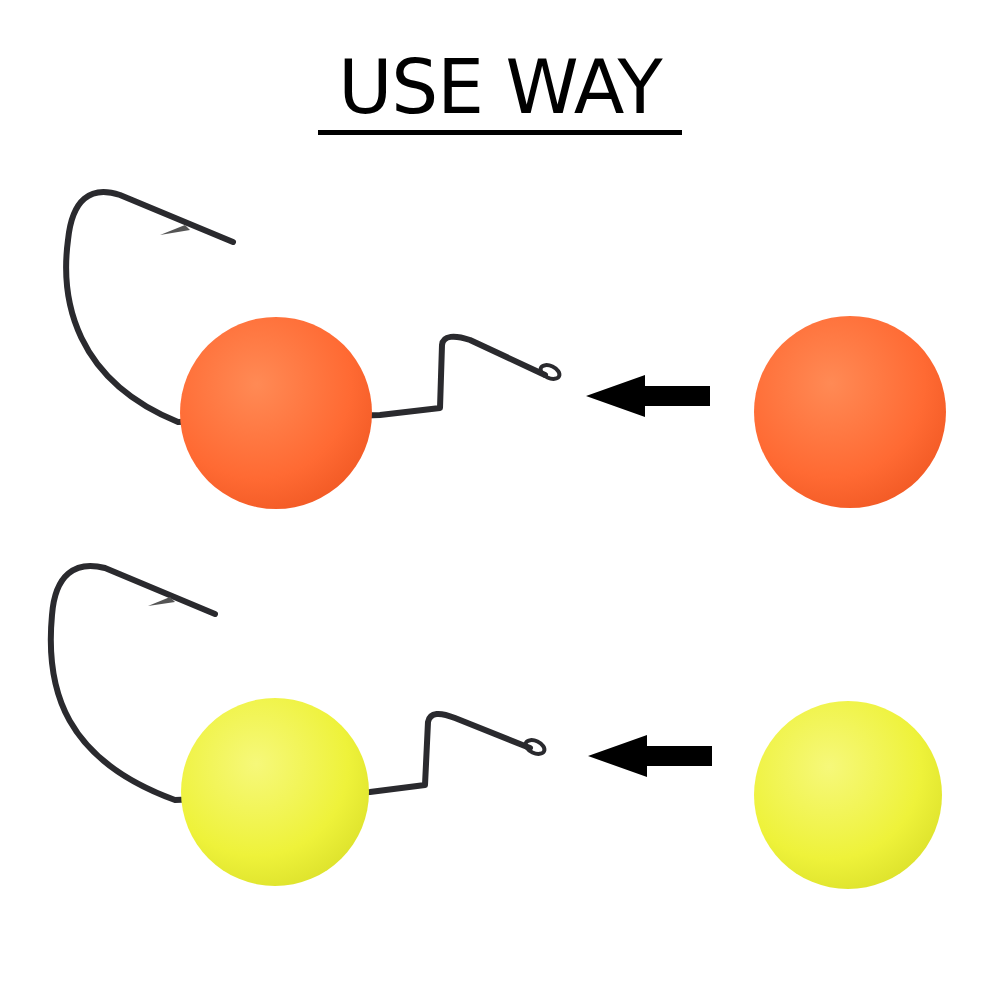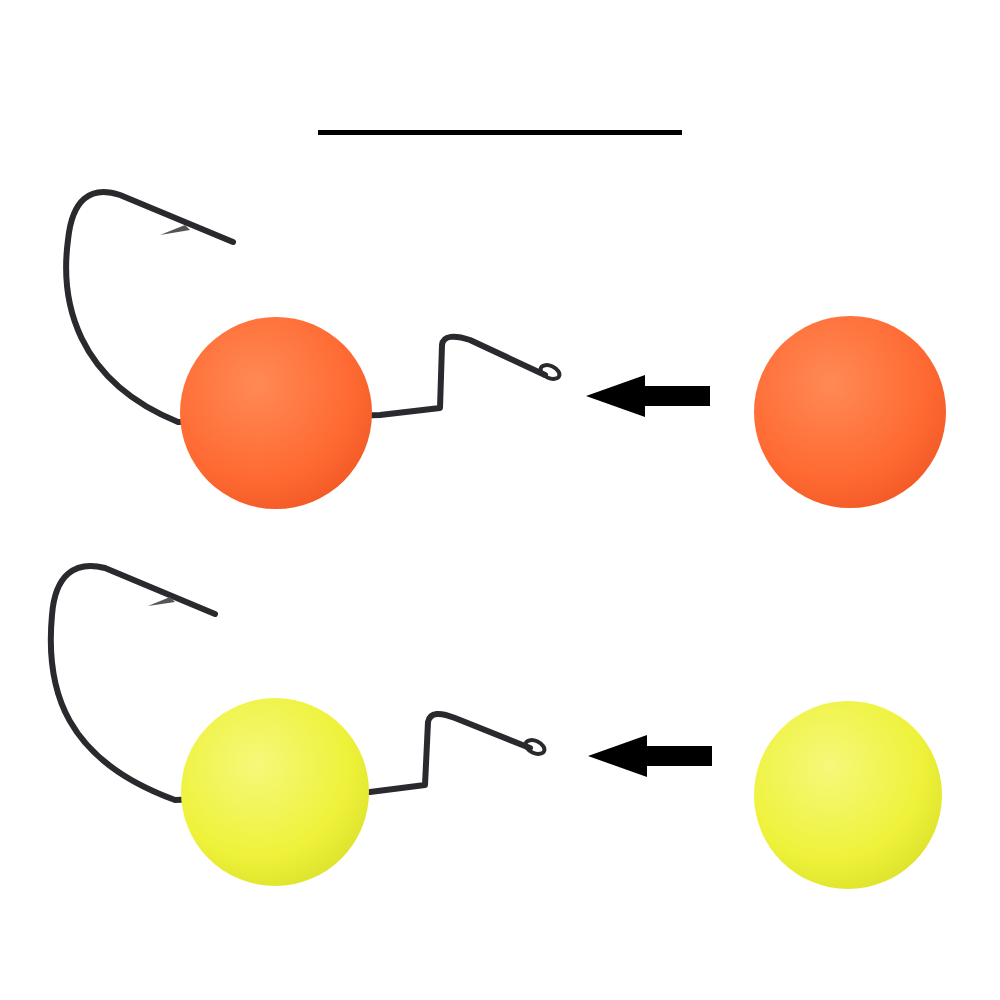--- a/index.html
+++ b/index.html
@@ -9,20 +9,21 @@
     font-family: "DejaVu Sans", sans-serif; font-size: 74px; line-height: 90px;
     color: #000; letter-spacing: -1px;
   }
   .title-underline { position: absolute; left: 318px; top: 130px; width: 364px; height: 5px; background: #000; }
   svg.art { position: absolute; left: 0; top: 0; }
 </style>
 </head>
 <body>
 
 <div class="canvas">
+  <div class="title">USE WAY</div>
   <div class="title-underline"></div>
 
   <svg class="art" width="1000" height="1000" viewBox="0 0 1000 1000">
     <defs>
       <radialGradient id="og" cx="40%" cy="35%" r="70%">
         <stop offset="0%" stop-color="#ff8a55"></stop>
         <stop offset="70%" stop-color="#ff6a33"></stop>
         <stop offset="100%" stop-color="#f25a25"></stop>
       </radialGradient>
       <radialGradient id="yg" cx="40%" cy="35%" r="70%">

